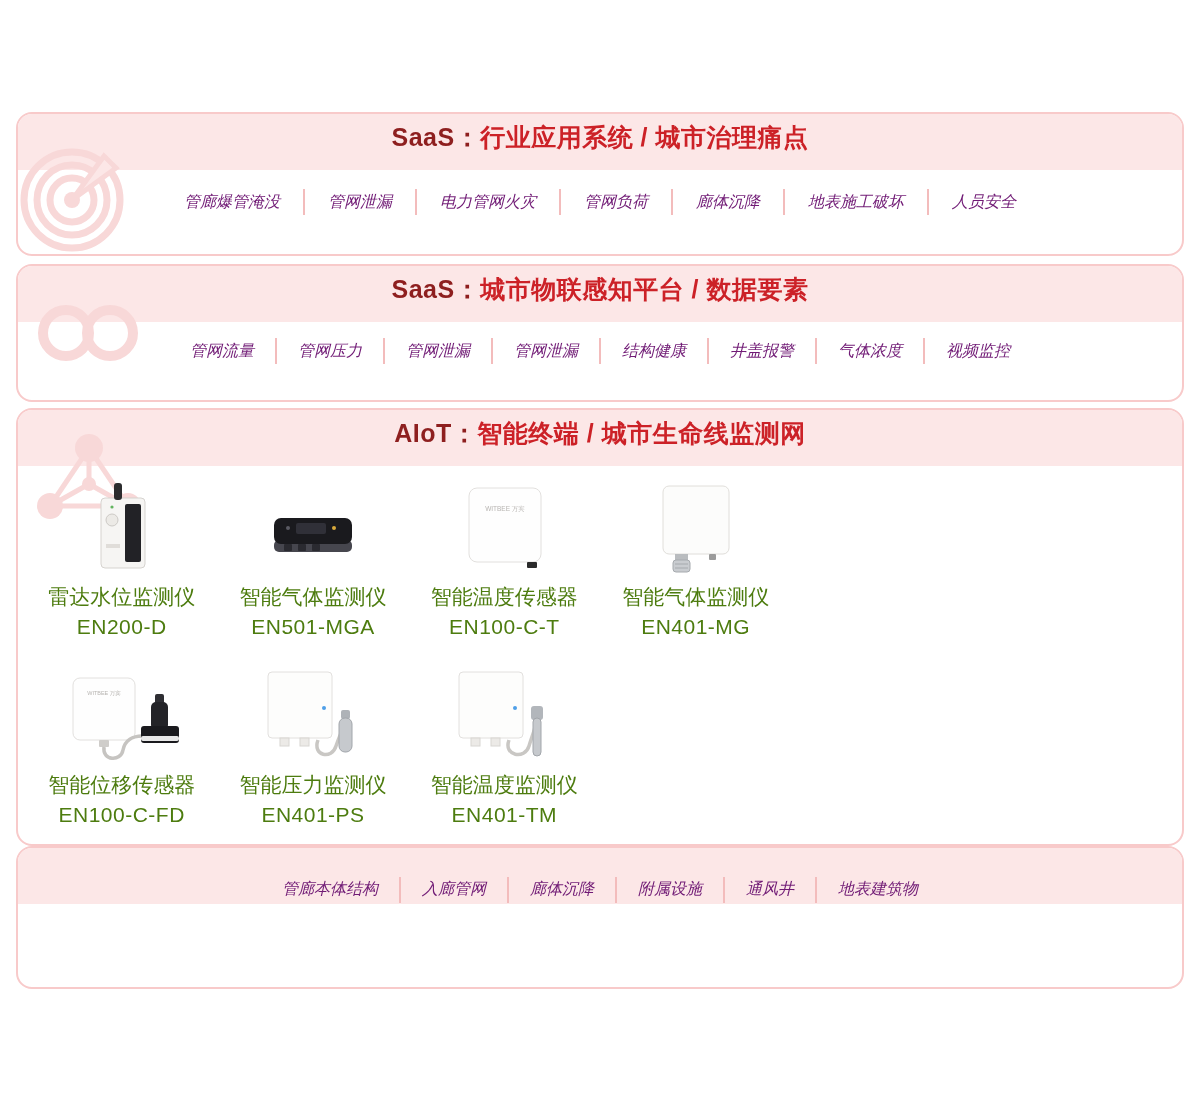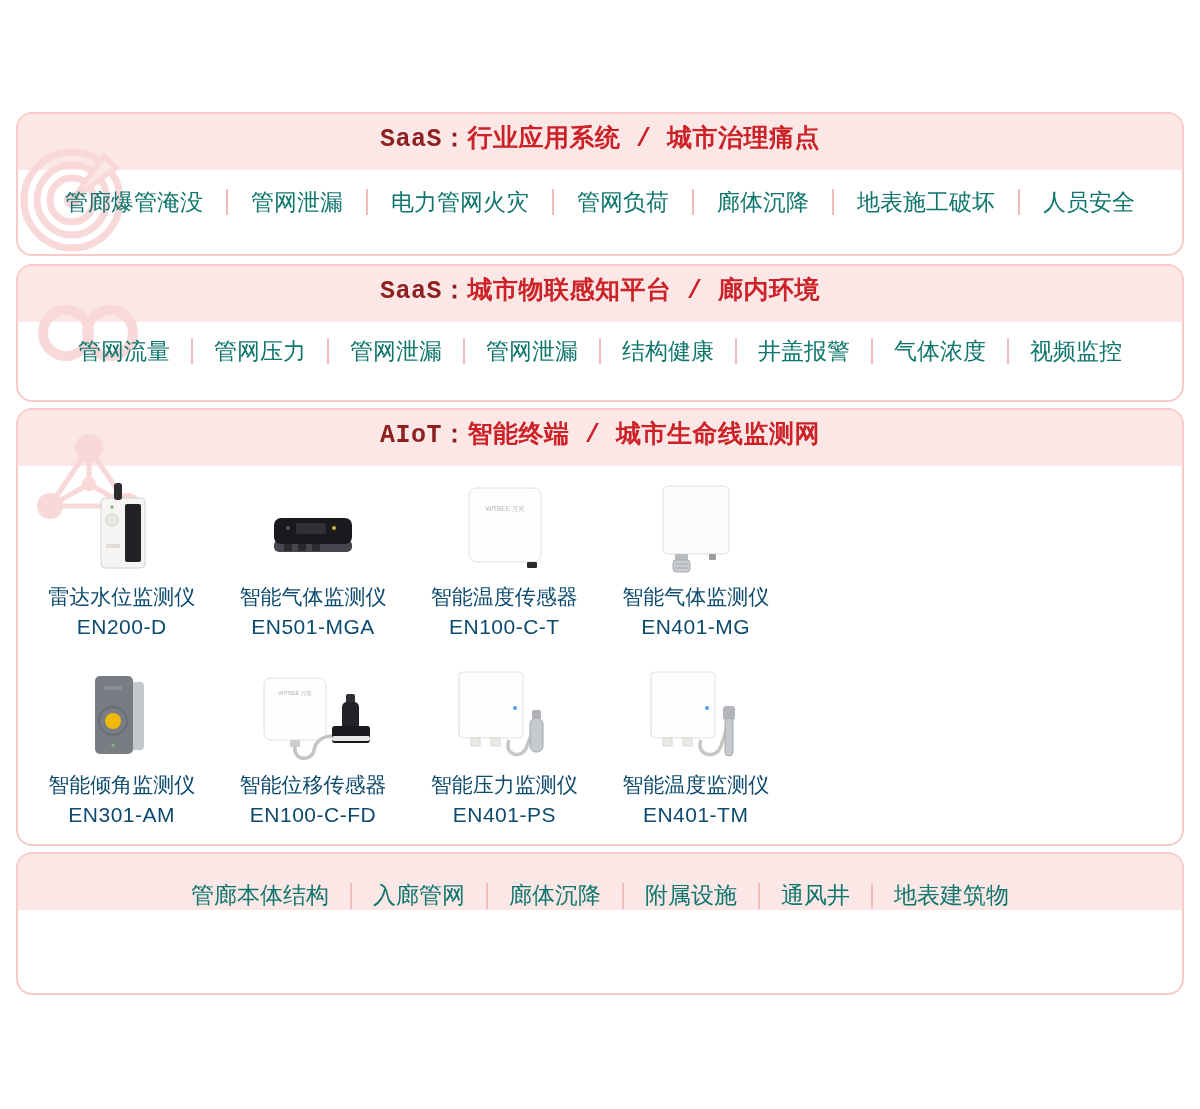--- a/index.html
+++ b/index.html
@@ -10,54 +10,54 @@
     color:#333;
   }
   .page { position:relative; width:1200px; height:1109px; padding:112px 16px 0; }
 
   .card {
     position:relative; width:1168px; background:#ffffff;
     border:2px solid #f8caca; border-radius:16px; overflow:hidden;
   }
   .card-1 { height:144px; margin-bottom:8px; }
   .card-2 { height:138px; margin-bottom:6px; }
-  .card-3 { height:438px; margin-bottom:6px; }
+  .card-3 { height:438px; }
   .card-4 { height:143px; }
 
   .band { position:absolute; top:0; left:0; right:0; height:56px; background:#fce7e7; z-index:0; }
   .watermark { position:absolute; z-index:1; pointer-events:none; }
   .wm-1 { left:2px;  top:24px; }
   .wm-2 { left:12px; top:32px; }
   .wm-3 { left:16px; top:16px; }
 
-  .card-header { position:relative; z-index:2; height:46px; display:flex; align-items:center; justify-content:center;font-family:Liberation Mono, monospace; }
+  .card-header { position:relative; z-index:2; height:46px; display:flex; align-items:center; justify-content:center; }
   .card-title { font-size:25px; font-weight:700; letter-spacing:.5px; white-space:nowrap; }
   .t-prefix { color:#8e1f1f; }
   .t-main   { color:#cc2127; }
 
   .card-body { position:relative; z-index:2; }
   .items-row {
     height:calc(100% - 56px);
     display:flex; align-items:center; justify-content:center;
   }
-  .item { font-size:23px; color:#0f766e; white-space:nowrap; padding:0 21px; }
+  .item { font-size:16px; color:#701a75; white-space:nowrap; padding:0 21px;font-style:italic; }
   .card-1 .item { padding:0 23px; }
   .divider { width:2px; height:26px; background:#f3bcbc; flex:0 0 auto; }
 
   .device-grid {
     position:relative; z-index:2;
     display:grid; grid-template-columns:repeat(6,1fr);
     padding:0 8px;
   }
   .device-grid.row-1 { padding-top:22px; }
   .device-grid.row-2 { padding-top:24px; }
   .device { display:flex; flex-direction:column; align-items:center; }
   .device-img { width:130px; height:104px; display:block; }
   .device-name, .device-model {
-    font-size:21px; line-height:30px; color:#0c4a6e;
+    font-size:21px; line-height:30px; color:#4d7c0f;
     text-align:left; white-space:nowrap;
   }
   .device-model { letter-spacing:.5px; }
 
   .svg-brand { font-size:5.5px; fill:#b7b4b1; font-family:"Liberation Sans","DejaVu Sans",sans-serif; }
 </style>
 </head>
 <body>
 
 <div class="page">
@@ -95,21 +95,21 @@
 
   <section class="card card-2">
     <div class="band"></div>
     <svg class="watermark wm-2" width="120" height="70" viewBox="0 0 120 70">
       <g fill="none" stroke="#f8d8d8" stroke-width="10">
         <circle cx="36" cy="35" r="23"></circle>
         <circle cx="80" cy="35" r="23"></circle>
       </g>
     </svg>
     <div class="card-header">
-      <h2 class="card-title"><span class="t-prefix">SaaS：</span><span class="t-main">城市物联感知平台 / 廊内环境</span></h2>
+      <h2 class="card-title"><span class="t-prefix">SaaS：</span><span class="t-main">城市物联感知平台 / 数据要素</span></h2>
     </div>
     <div class="card-body items-row">
       <span class="item">管网流量</span>
       <span class="divider"></span>
       <span class="item">管网压力</span>
       <span class="divider"></span>
       <span class="item">管网泄漏</span>
       <span class="divider"></span>
       <span class="item">管网泄漏</span>
       <span class="divider"></span>
@@ -196,32 +196,20 @@
           <rect x="78" y="76" width="7" height="6" rx="1" fill="#9b9b9b"></rect>
         </svg>
         <div class="device-name">智能气体监测仪</div>
         <div class="device-model">EN401-MG</div>
       </div>
 
     </div>
 
     <div class="device-grid row-2">
 
-      <div class="device">
-        <svg class="device-img" viewBox="0 0 130 104">
-          <rect x="72" y="16" width="15" height="68" rx="4" fill="#c6c9cc"></rect>
-          <rect x="38" y="10" width="38" height="78" rx="5" fill="#787d83"></rect>
-          <circle cx="56" cy="55" r="14" fill="none" stroke="#686d73" stroke-width="2"></circle>
-          <circle cx="56" cy="55" r="8" fill="#f0b90c"></circle>
-          <circle cx="56" cy="79" r="1.6" fill="#79c26f"></circle>
-          <rect x="47" y="20" width="18" height="4" fill="#8a8f95"></rect>
-        </svg>
-        <div class="device-name">智能倾角监测仪</div>
-        <div class="device-model">EN301-AM</div>
-      </div>
 
       <div class="device">
         <svg class="device-img" viewBox="0 0 130 104">
           <rect x="16" y="12" width="62" height="62" rx="7" fill="#fefefe" stroke="#e2e0de"></rect>
           <text x="47" y="29" text-anchor="middle" class="svg-brand">WITBEE 万宾</text>
           <rect x="42" y="74" width="10" height="7" rx="1" fill="#cfcdca"></rect>
           <path d="M47 81 C 45 95, 64 96, 66 84 C 68 74, 76 70, 85 70" stroke="#c6c4c1" stroke-width="3.5" fill="none"></path>
           <rect x="98" y="28" width="9" height="10" rx="2" fill="#2e2e33"></rect>
           <rect x="94" y="36" width="17" height="28" rx="5" fill="#232327"></rect>
           <rect x="84" y="60" width="38" height="17" rx="3" fill="#1a1a1e"></rect>

